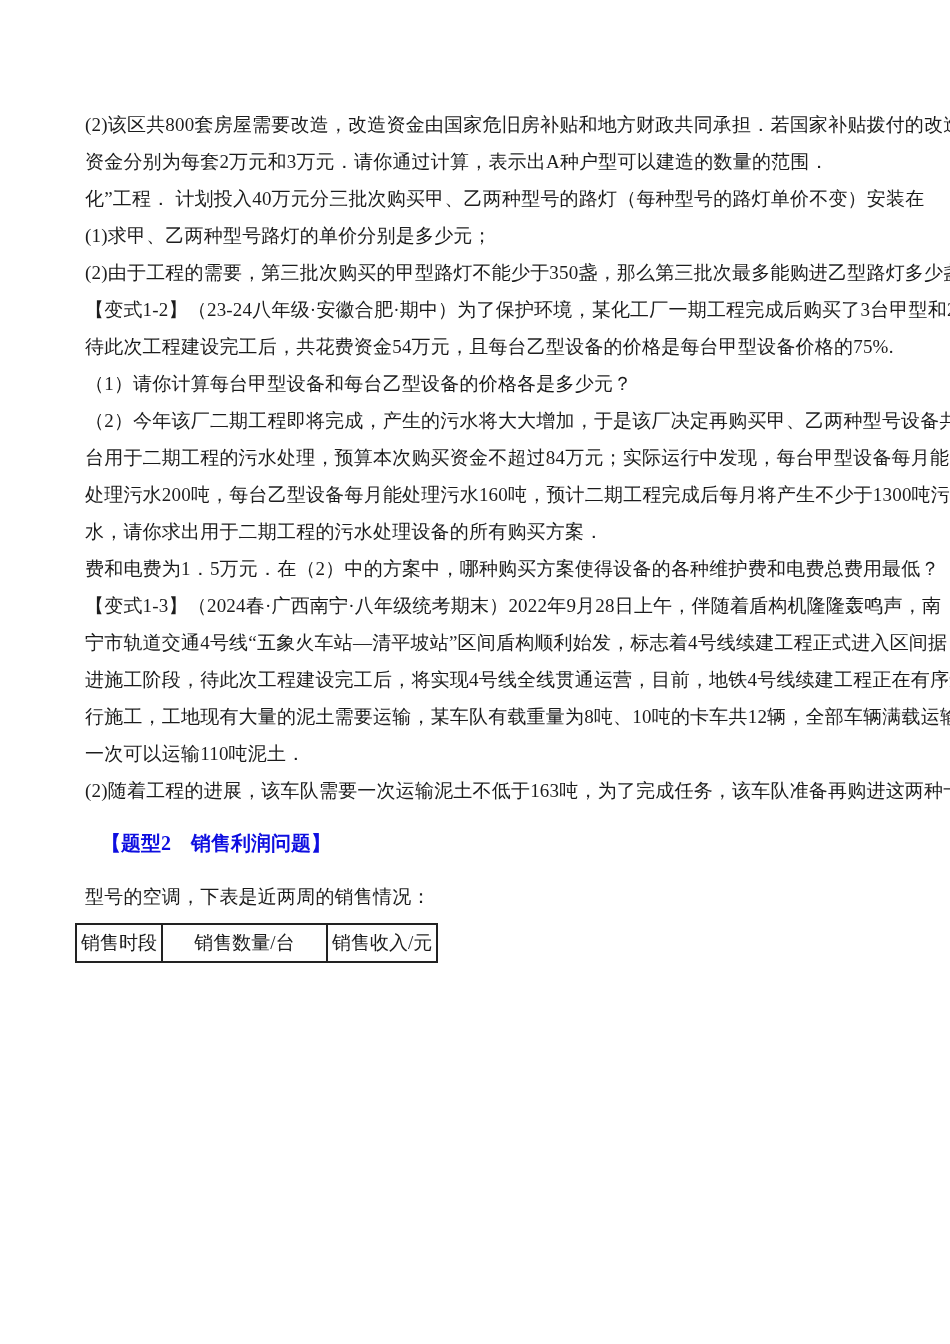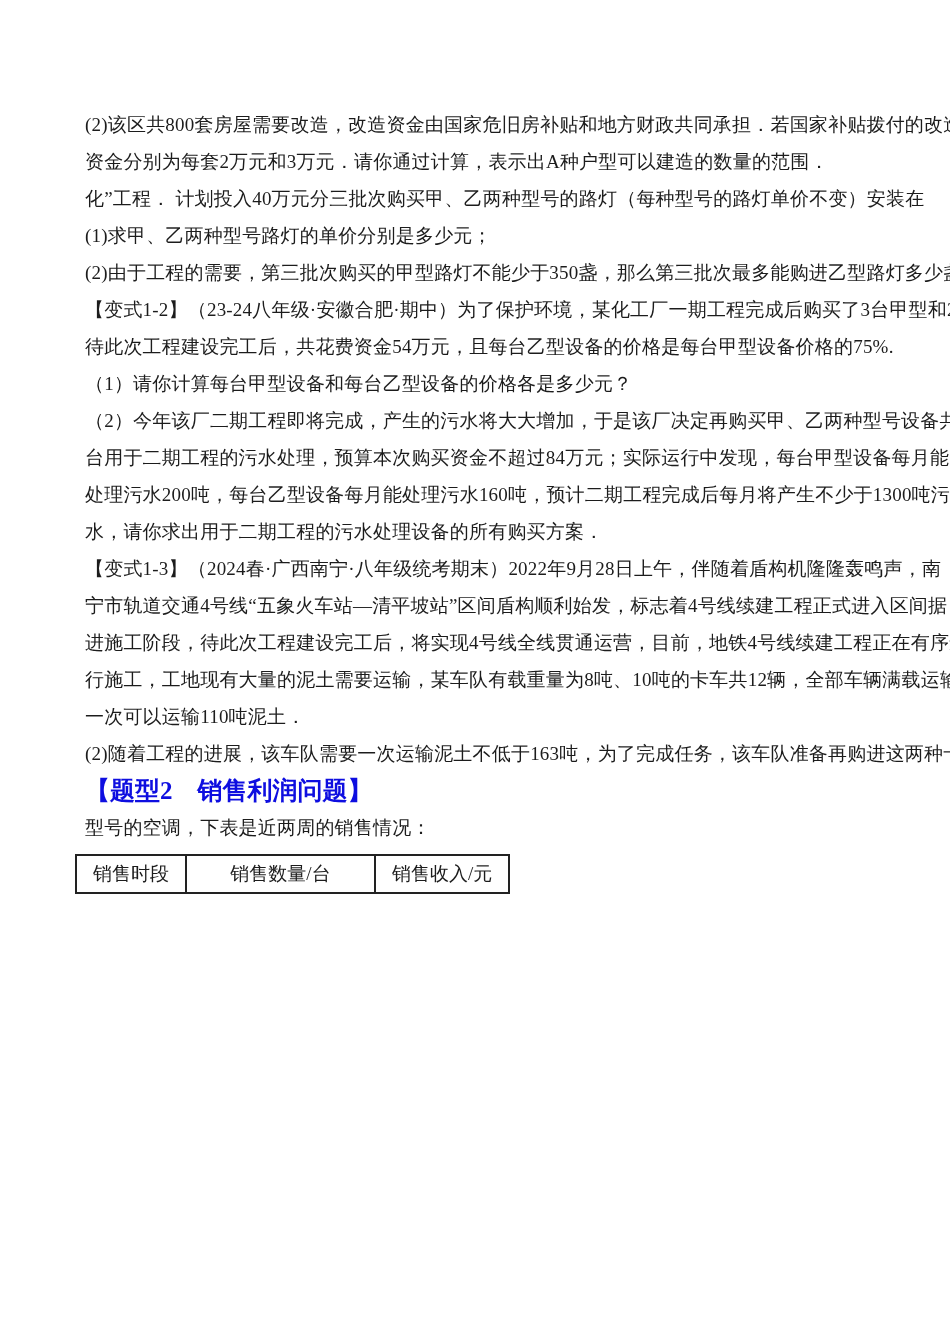--- a/index.html
+++ b/index.html
@@ -20,40 +20,40 @@
   }
   .ln {
     margin: 0;
     height: 37px;
     line-height: 37px;
     font-size: 19px;
     white-space: nowrap;
     letter-spacing: 0.2px;
   }
   .heading {
-    margin: 0;
+    margin: 16px;
     height: 37px;
     line-height: 37px;
-    font-size: 25px;
+    font-size: 20px;
     font-weight: bold;
     color: #0e0ee0;
     white-space: nowrap;
   }
   table.sales {
     border-collapse: collapse;
     margin: 8px 0 0 -10px;
     table-layout: fixed;
   }
   table.sales th {
     border: 2px solid #222222;
     font-weight: normal;
     font-size: 19px;
     height: 36px;
     text-align: center;
-    padding: 0 16px;
+    padding: 0 4px;
     white-space: nowrap;
   }
   th.c1 { width: 76px; }
   th.c2 { width: 155px; }
   th.c3 { width: 96px; }
 </style>
 </head>
 <body>
 
 <div class="doc">
@@ -62,20 +62,21 @@
   <p class="ln">化”工程．  计划投入40万元分三批次购买甲、乙两种型号的路灯（每种型号的路灯单价不变）安装在</p>
   <p class="ln">(1)求甲、乙两种型号路灯的单价分别是多少元；</p>
   <p class="ln">(2)由于工程的需要，第三批次购买的甲型路灯不能少于350盏，那么第三批次最多能购进乙型路灯多少盏？</p>
   <p class="ln">【变式1-2】（23-24八年级·安徽合肥·期中）为了保护环境，某化工厂一期工程完成后购买了3台甲型和2</p>
   <p class="ln">待此次工程建设完工后，共花费资金54万元，且每台乙型设备的价格是每台甲型设备价格的75%.</p>
   <p class="ln">（1）请你计算每台甲型设备和每台乙型设备的价格各是多少元？</p>
   <p class="ln">（2）今年该厂二期工程即将完成，产生的污水将大大增加，于是该厂决定再购买甲、乙两种型号设备共8</p>
   <p class="ln">台用于二期工程的污水处理，预算本次购买资金不超过84万元；实际运行中发现，每台甲型设备每月能</p>
   <p class="ln">处理污水200吨，每台乙型设备每月能处理污水160吨，预计二期工程完成后每月将产生不少于1300吨污</p>
   <p class="ln">水，请你求出用于二期工程的污水处理设备的所有购买方案．</p>
+  <p class="ln">费和电费为1．5万元．在（2）中的方案中，哪种购买方案使得设备的各种维护费和电费总费用最低？</p>
   <p class="ln">【变式1-3】（2024春·广西南宁·八年级统考期末）2022年9月28日上午，伴随着盾构机隆隆轰鸣声，南</p>
   <p class="ln">宁市轨道交通4号线“五象火车站—清平坡站”区间盾构顺利始发，标志着4号线续建工程正式进入区间据</p>
   <p class="ln">进施工阶段，待此次工程建设完工后，将实现4号线全线贯通运营，目前，地铁4号线续建工程正在有序进</p>
   <p class="ln">行施工，工地现有大量的泥土需要运输，某车队有载重量为8吨、10吨的卡车共12辆，全部车辆满载运输</p>
   <p class="ln">一次可以运输110吨泥土．</p>
   <p class="ln">(2)随着工程的进展，该车队需要一次运输泥土不低于163吨，为了完成任务，该车队准备再购进这两种卡</p>
 
   <h2 class="heading">【题型2　销售利润问题】</h2>
 
   <p class="ln">型号的空调，下表是近两周的销售情况：</p>

